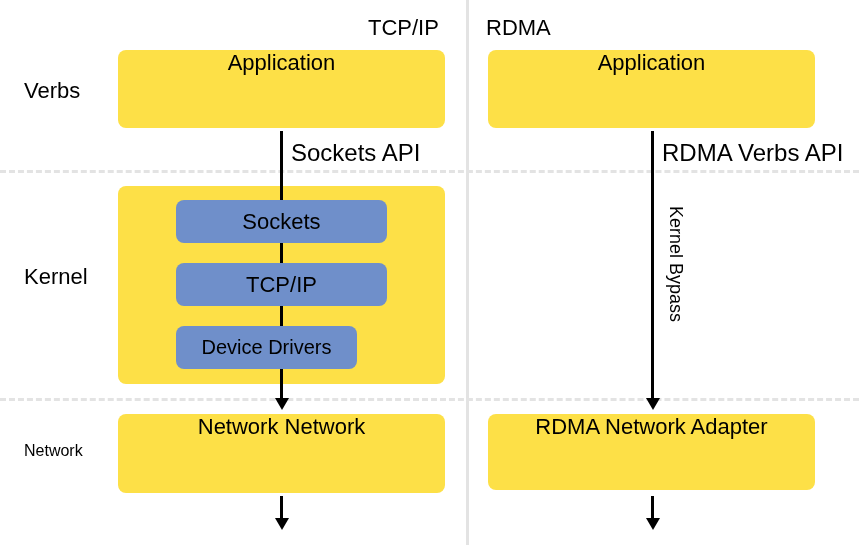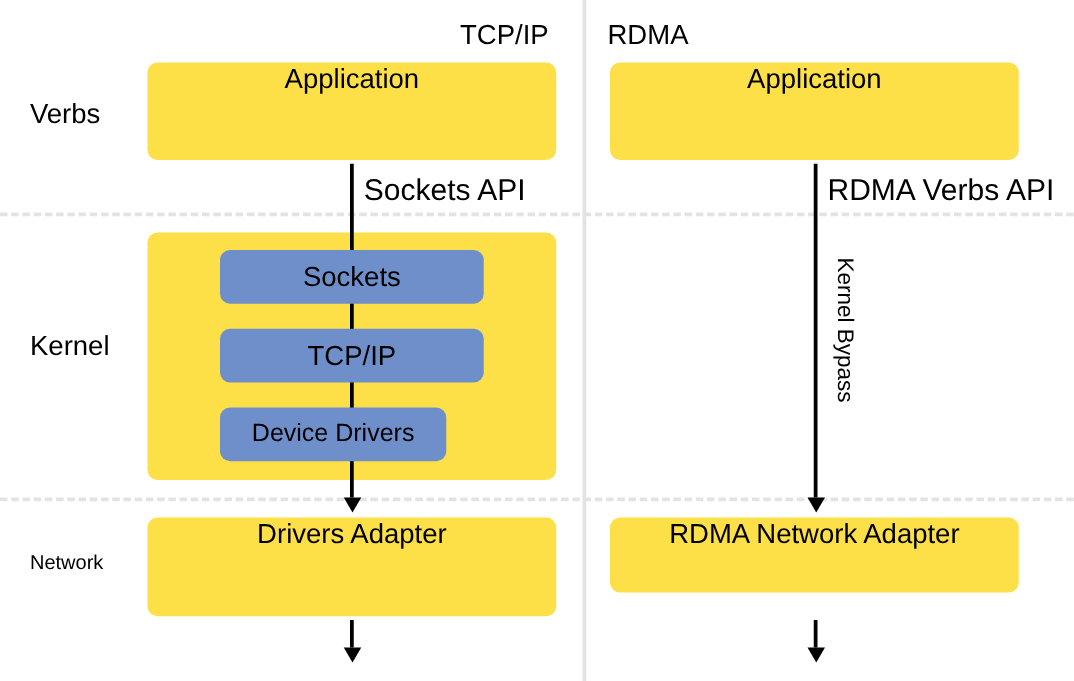--- a/index.html
+++ b/index.html
@@ -50,32 +50,32 @@
 <div class="inner" style="left:176px; top:263px; width:211px; height:43px">
   <span>TCP/IP</span>
 </div>
 <div class="inner" style="left:176px; top:326px; width:181px; height:43px; font-size:20px">
   <span>Device Drivers</span>
 </div>
 
 <div class="api-label" style="left:291px; top:139px">Sockets API</div>
 
 <div class="box" style="left:118px; top:414px; width:327px; height:79px">
-  <span>Drivers Adapter</span>
+  <span>Network Network</span>
 </div>
 <div class="vline" style="left:280px; top:496px; height:22px"></div>
 <div class="arrowhead" style="left:275px; top:518px"></div>
 
 <div class="box" style="left:488px; top:50px; width:327px; height:78px">
   <span>Application</span>
 </div>
 
 <div class="vline" style="left:651px; top:131px; height:267px"></div>
 <div class="arrowhead" style="left:646px; top:398px"></div>
 
 <div class="api-label" style="left:662px; top:139px">RDMA Verbs API</div>
 <div class="rot" style="left:686px; top:206px">Kernel Bypass</div>
 
-<div class="box" style="left:488px; top:414px; width:327px; height:60px">
+<div class="box" style="left:488px; top:414px; width:327px; height:76px">
   <span>RDMA Network Adapter</span>
 </div>
 <div class="vline" style="left:651px; top:496px; height:22px"></div>
 <div class="arrowhead" style="left:646px; top:518px"></div>
 
 </body></html>

